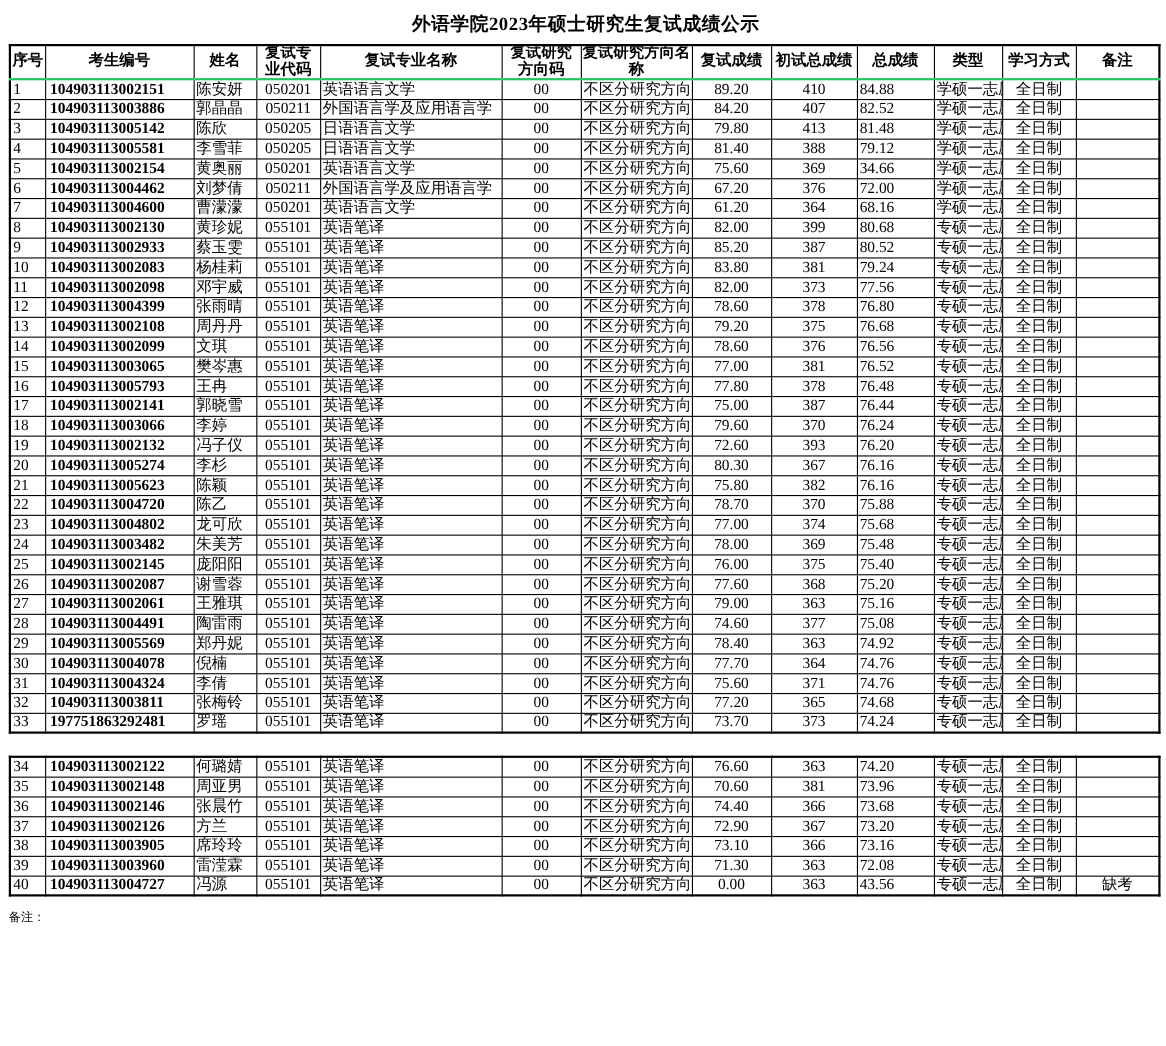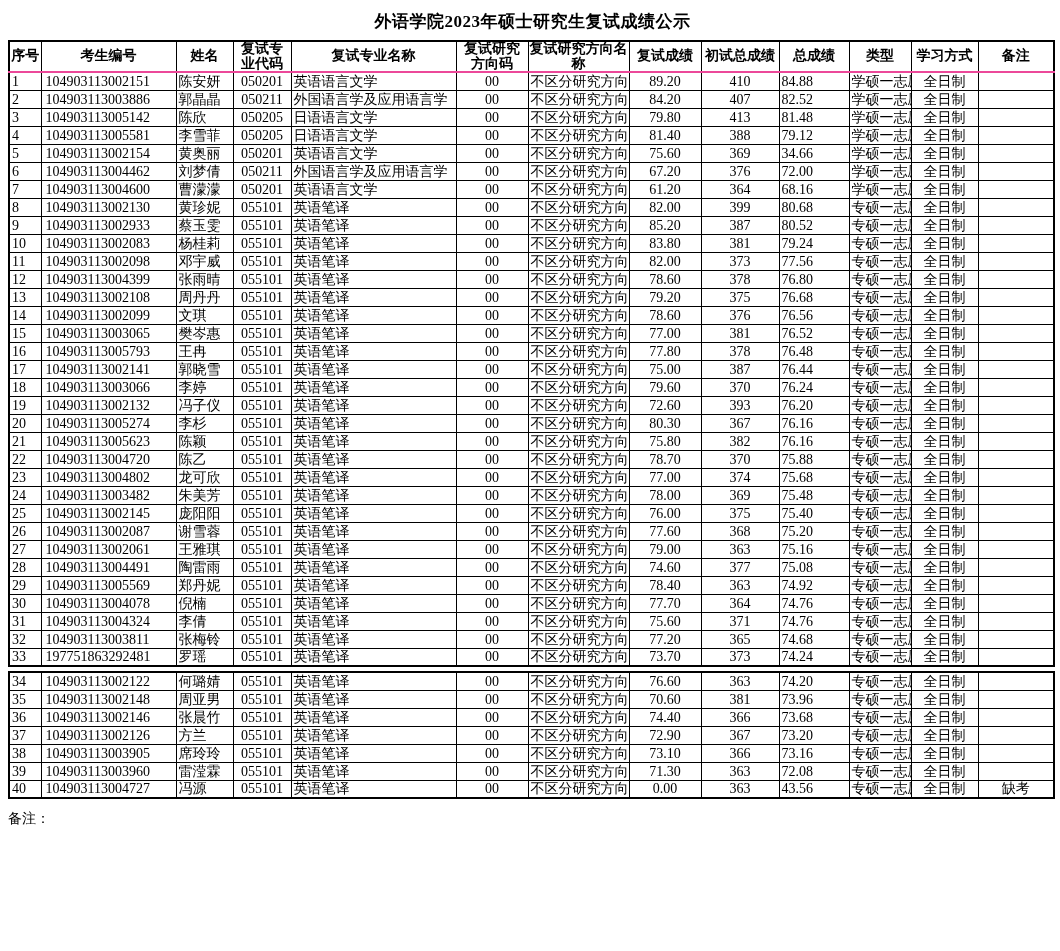--- a/index.html
+++ b/index.html
@@ -21,46 +21,46 @@
     font-weight: bold;
     margin: 2px 0 7px 0;
     letter-spacing: 0.5px;
   }
   table.results {
     border-collapse: collapse;
     table-layout: fixed;
     width: 1045px;
     border: 2px solid #000;
   }
-  table.results.cont { margin-top: 4px; }
+  table.results.cont { margin-top: 20px; }
   th, td {
     border: 1px solid #000;
     font-size: 14px;
     line-height: 1.1;
     padding: 0 2px;
     white-space: nowrap;
     overflow: hidden;
     height: 18px;
   }
   th {
     font-weight: bold;
     text-align: center;
     white-space: normal;
     line-height: 1.05;
     height: 30px;
     padding: 0 1px;
-    border-bottom: 2px solid #ec4899;
+    border-bottom: 2px solid #22c55e;
   }
   td.a-left   { text-align: left; }
   td.a-center { text-align: center; }
   td.a-right  { padding-right: 6px; }
-  td.pad4 { padding-left: 4px; }
+  td.pad4 { padding-left: 4px; font-weight: bold; }
   .notes {
     margin-top: 9px;
-    font-size: 14px;
+    font-size: 11px;
     line-height: 21px;
   }
   .notes div { max-width: 1045px; }
 </style>
 </head>
 <body>
 
 <div class="page">
 
   <div class="title">外语学院2023年硕士研究生复试成绩公示</div>

